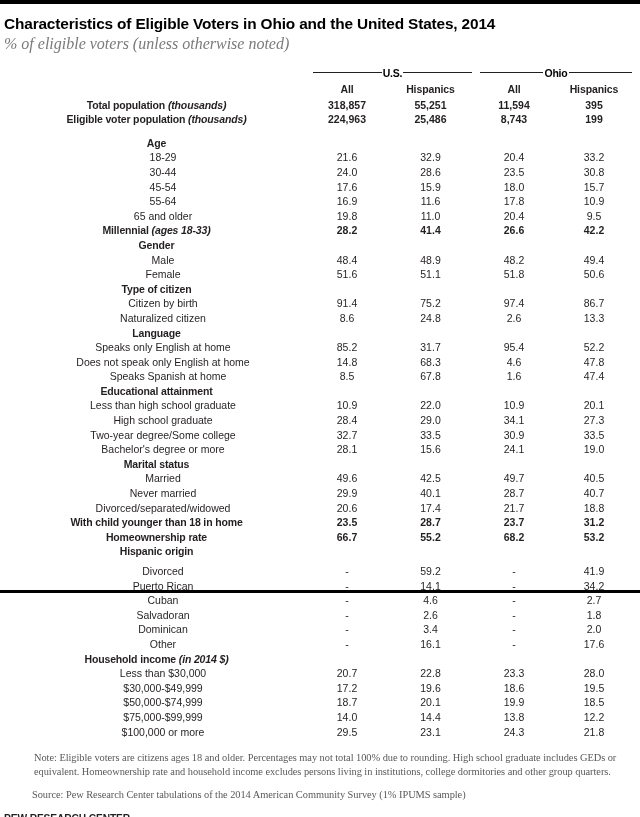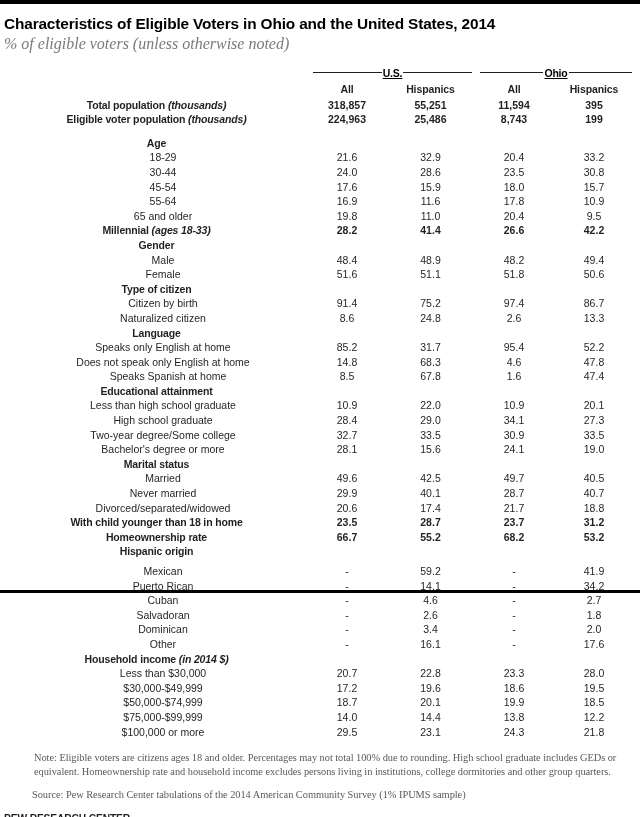--- a/index.html
+++ b/index.html
@@ -99,21 +99,21 @@
     color: #000;
     white-space: nowrap;
     padding: 0 4px;
   }
   .grouprule .dash {
     flex: 1 1 auto;
     border-top: 1px solid #231f20;
     height: 0;
     margin-bottom: 3px;
   }
-  .grouprule .gtext { padding: 0 1px; letter-spacing: -0.2px; text-decoration: underline; }
+  .grouprule .gtext { padding: 0 1px; letter-spacing: -0.2px; }
 
   tr.colhdr th {
     font-weight: bold;
     font-size: 10.5px;
     padding-bottom: 1px;
     letter-spacing: -0.1px;
   }
 
   
   tr.section td.label { font-weight: bold; letter-spacing: -0.15px; }
@@ -420,21 +420,21 @@
             <td class="label">Hispanic origin</td>
             <td></td>
             <td></td>
             <td></td>
             <td></td>
           </tr>
           <tr class="spacer-sm">
             <td colspan="5"></td>
           </tr>
           <tr class="data">
-            <td class="label ind1">Mexican</td>
+            <td class="label ind1">Divorced</td>
             <td>-</td>
             <td>59.2</td>
             <td>-</td>
             <td>41.9</td>
           </tr>
           <tr class="data">
             <td class="label ind1">Puerto Rican</td>
             <td>-</td>
             <td>14.1</td>
             <td>-</td>

